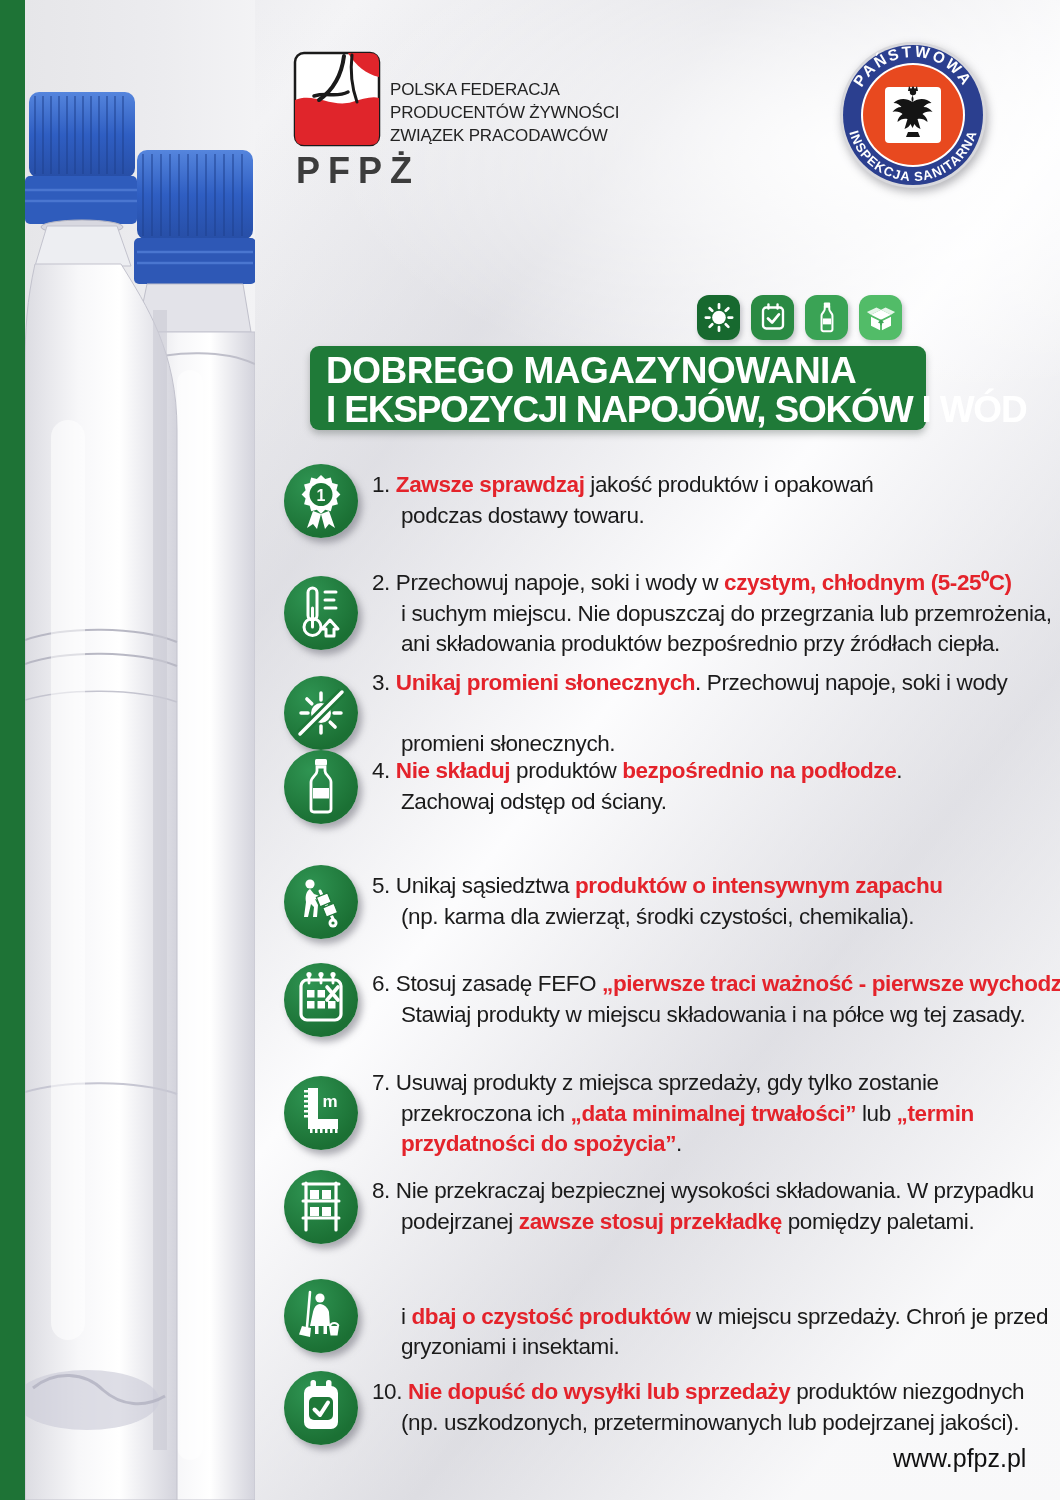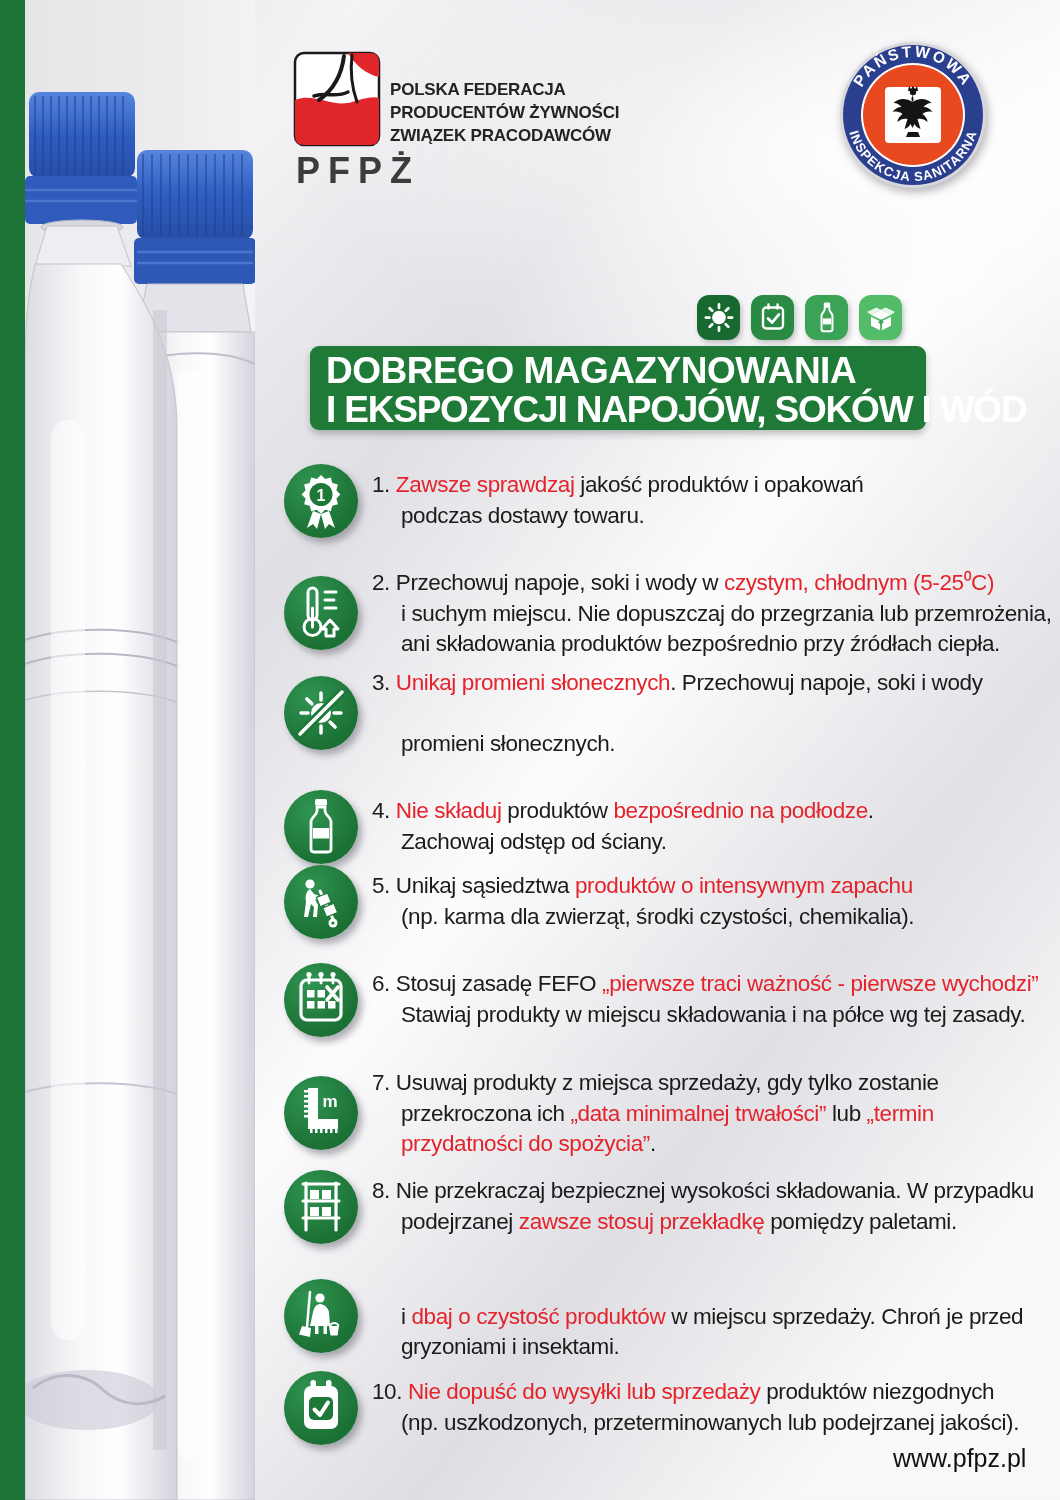--- a/index.html
+++ b/index.html
@@ -8,21 +8,21 @@
     background:
       radial-gradient(ellipse 900px 420px at 82% 10%, rgba(255,255,255,.95), rgba(255,255,255,0) 60%),
       linear-gradient(128deg, rgba(208,208,215,.55) 0%, rgba(255,255,255,0) 16%, rgba(203,203,211,.45) 33%, rgba(253,253,254,.95) 52%, rgba(206,206,214,.4) 71%, rgba(251,251,252,.85) 88%),
       linear-gradient(#f4f4f6,#e7e7ea);}
   .left-bar{position:absolute;left:0;top:0;width:25px;height:1500px;background:#1e7336;}
   .photo{position:absolute;left:25px;top:0;width:230px;height:1500px;}
 
   
   .logo-flag{position:absolute;left:292px;top:50px;width:90px;height:100px;}
   .logo-abbr{position:absolute;left:296px;top:150px;font-size:36px;letter-spacing:8px;color:#3c3c3c;font-weight:bold;}
-  .org{position:absolute;left:390px;top:78px;font-size:17px;line-height:23px;font-weight:700;color:#232323;letter-spacing:-.2px;}
+  .org{position:absolute;left:390px;top:78px;font-size:17px;line-height:23px;font-weight:400;color:#232323;letter-spacing:-.2px;}
   .badge{position:absolute;left:838px;top:40px;width:150px;height:150px;filter:drop-shadow(2px 4px 5px rgba(90,90,100,.45));}
 
   
   .abc{position:absolute;left:314px;top:184px;font-size:176px;line-height:1;font-weight:700;color:#1f7c3b;letter-spacing:1px;}
   .tiles{position:absolute;left:697px;top:295px;display:flex;gap:11px;}
   .tile{width:43px;height:45px;border-radius:12px;display:flex;align-items:center;justify-content:center;box-shadow:2px 3px 5px rgba(120,120,130,.4);}
   .tile svg{width:40px;height:42px;}
   .tile1{background:#17692f;} .tile2{background:#2a8a43;} .tile3{background:#3aa355;} .tile4{background:#52bc68;}
 
   .banner{position:absolute;left:310px;top:346px;width:616px;height:84px;background:#1f7a38;border-radius:9px;
@@ -32,21 +32,21 @@
   .b-l2{font-size:37px;line-height:37px;letter-spacing:-1.2px;}
 
   
   .item{position:absolute;left:284px;display:flex;align-items:flex-start;}
   .icon{flex:0 0 74px;width:74px;height:74px;border-radius:50%;
     background:radial-gradient(circle at 35% 28%, #2f9452, #1b7034 72%);
     box-shadow:4px 5px 7px rgba(110,110,120,.55);display:flex;align-items:center;justify-content:center;}
   .icon svg{width:74px;height:74px;}
   .lines2 .icon{margin-top:-6px;} .lines3 .icon{margin-top:8px;}
   .item-text{margin:0 0 0 14px;font-size:22.5px;line-height:30.5px;color:#1b1b1b;letter-spacing:-.4px;white-space:nowrap;}
-  .hl{color:#e4232b;font-weight:400;}
+  .hl{color:#e4232b;font-weight:700;}
   .ind{display:inline-block;width:29px;}
 
   .footer{position:absolute;left:893px;top:1444px;font-size:25px;font-weight:400;color:#101010;text-decoration:none;}
 </style>
 </head>
 <body>
 
 <div id="poster">
 
   <div class="left-bar"></div>
@@ -215,21 +215,21 @@
       <svg viewBox="0 0 74 74">
         <circle cx="37" cy="37" r="10" fill="#fff"></circle>
         <path d="M37 24V17M37 50V57M24 37H17M50 37H57M46.2 27.8L51.1 22.9M27.8 27.8L22.9 22.9M46.2 46.2L51.1 51.1M27.8 46.2L22.9 51.1" stroke="#fff" stroke-width="3.5" stroke-linecap="round"></path>
         <line x1="16" y1="58" x2="58" y2="16" stroke="#1e7838" stroke-width="9"></line>
         <line x1="16" y1="58" x2="58" y2="16" stroke="#fff" stroke-width="3.5" stroke-linecap="round"></line>
       </svg>
     </div>
     <p class="item-text"><span>3. </span><b class="hl">Unikaj promieni słonecznych</b><span>. Przechowuj napoje, soki i wody</span><br><span class="ind"></span><br><span class="ind"></span><span>promieni słonecznych.</span></p>
   </div>
 
-  <div class="item lines2" style="top:796px">
+  <div class="item lines2" style="top:756px">
     <div class="icon">
       <svg viewBox="0 0 74 74">
         <rect x="31" y="9" width="12" height="6.5" rx="1.5" fill="#fff"></rect>
         <path d="M33 17 v4 c0 4 -6 6 -6 11 v27 q0 3 3 3 h14 q3 0 3 -3 V32 c0 -5 -6 -7 -6 -11 v-4 z" fill="none" stroke="#fff" stroke-width="2.8"></path>
         <rect x="29" y="38" width="16" height="10.5" fill="#fff"></rect>
       </svg>
     </div>
     <p class="item-text"><span>4. </span><b class="hl">Nie składuj</b><span> produktów </span><b class="hl">bezpośrednio na podłodze</b><span>.</span><br><span class="ind"></span><span>Zachowaj odstęp od ściany.</span></p>
   </div>
 

